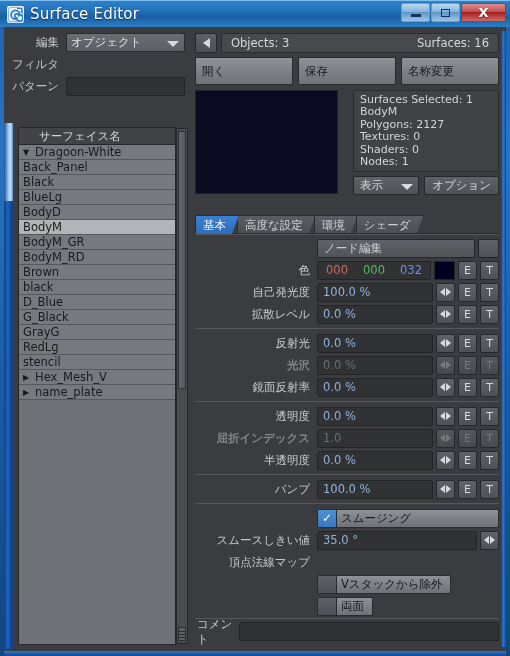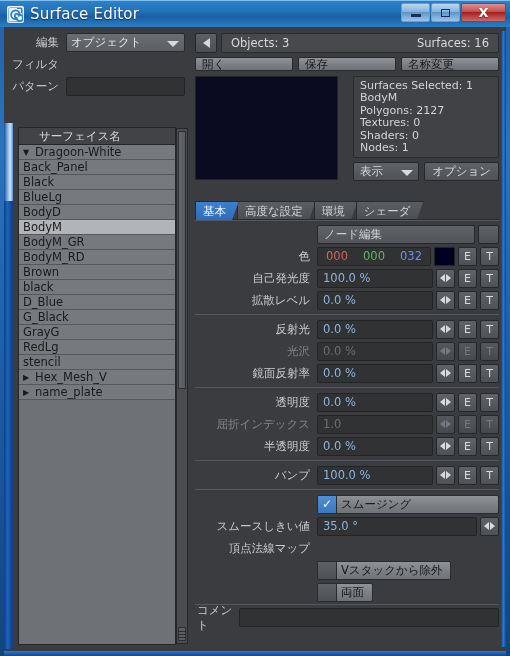--- a/index.html
+++ b/index.html
@@ -170,21 +170,21 @@
   .arrowbtn .tri-l { width:0;height:0;border-top:5px solid transparent;border-bottom:5px solid transparent;border-right:7px solid #d6d8dc; }
   .countsbar {
     flex:1; height: 20px;
     background: #47494d; border: 1px solid #2a2b2d; border-radius:2px;
     display:flex; align-items:center; justify-content:space-between;
     padding: 0 9px;
     color:#d6d8dc; font-size: 11.5px;
   }
   .btnrow { display:flex; gap: 5px; margin-bottom: 5px; }
   .btn {
-    flex:1; height: 14px;
+    flex:1; height: 28px;
     background: linear-gradient(180deg,#8f9297 0%,#7d8085 50%,#6f7277 100%);
     border: 1px solid #2a2b2d; border-radius: 2px;
     display:flex; align-items:center; padding-left: 6px;
     color: #17181a; font-size: 11.5px;
   }
 
   .infoarea { display:flex; gap: 15px; margin-bottom: 20px; }
   .preview {
     width: 143px; height: 104px; flex:none;
     background: #0a0a20;
@@ -238,21 +238,21 @@
   
   .panel { border-top: 1px solid #55585c; }
   .prow {
     display:flex; align-items:center;
     height: 20px; margin: 2px 0;
   }
   .prow .plbl {
     width: 122px; text-align: right; padding-right: 7px;
     color: #c9cbce; font-size: 11.5px; white-space:nowrap;
   }
-  .prow .plbl.dim { color: #828589; }
+  .prow .plbl.dim { color: #828589; font-weight: bold; }
   .field {
     flex: 1; height: 19px;
     background: #313234; border: 1px solid #232425; border-radius:2px;
     display:flex;align-items:center; padding: 0 5px;
     color: #8fb3dd; font-size: 11.5px;
   }
   .field.dim { color:#6b6e72; }
   .minibtn {
     width: 19px; height: 19px; flex:none; margin-left: 3px;
     background: linear-gradient(180deg,#5f6267,#4e5156);

